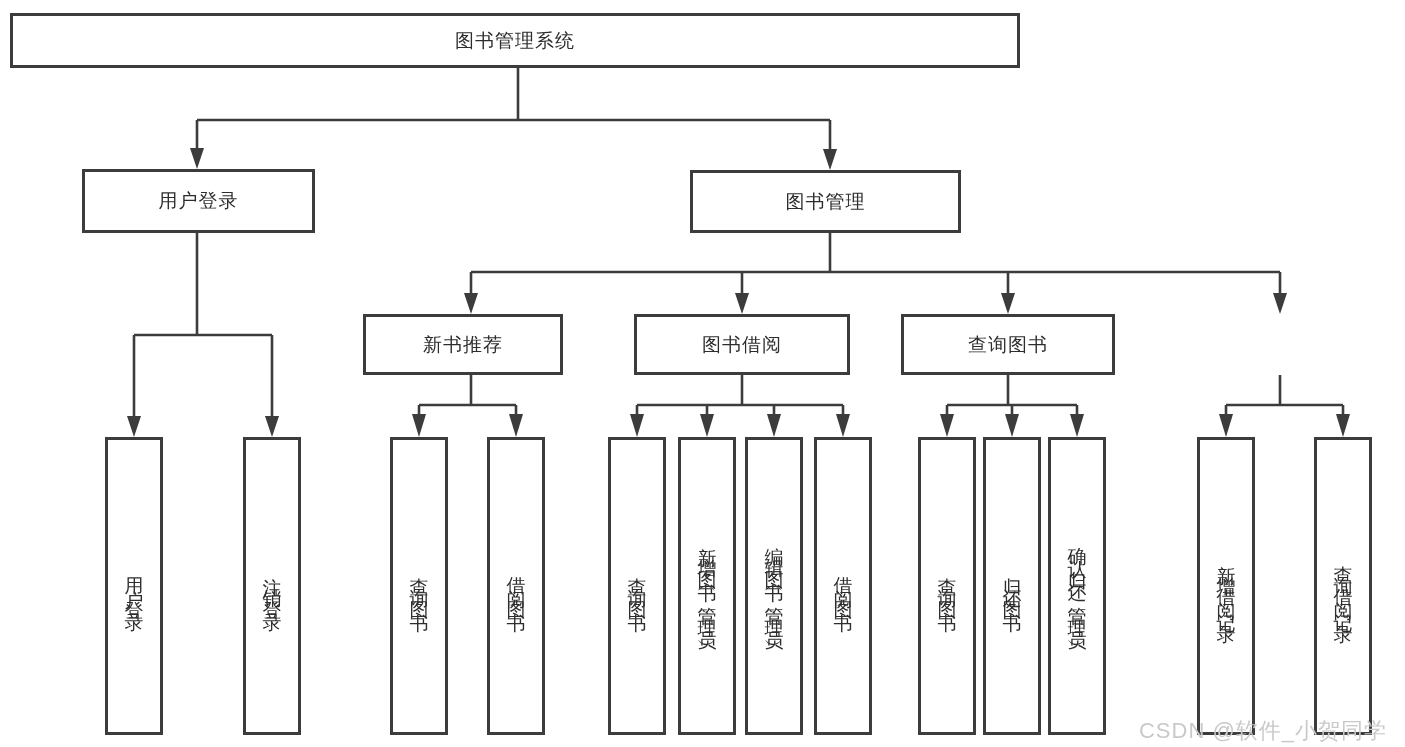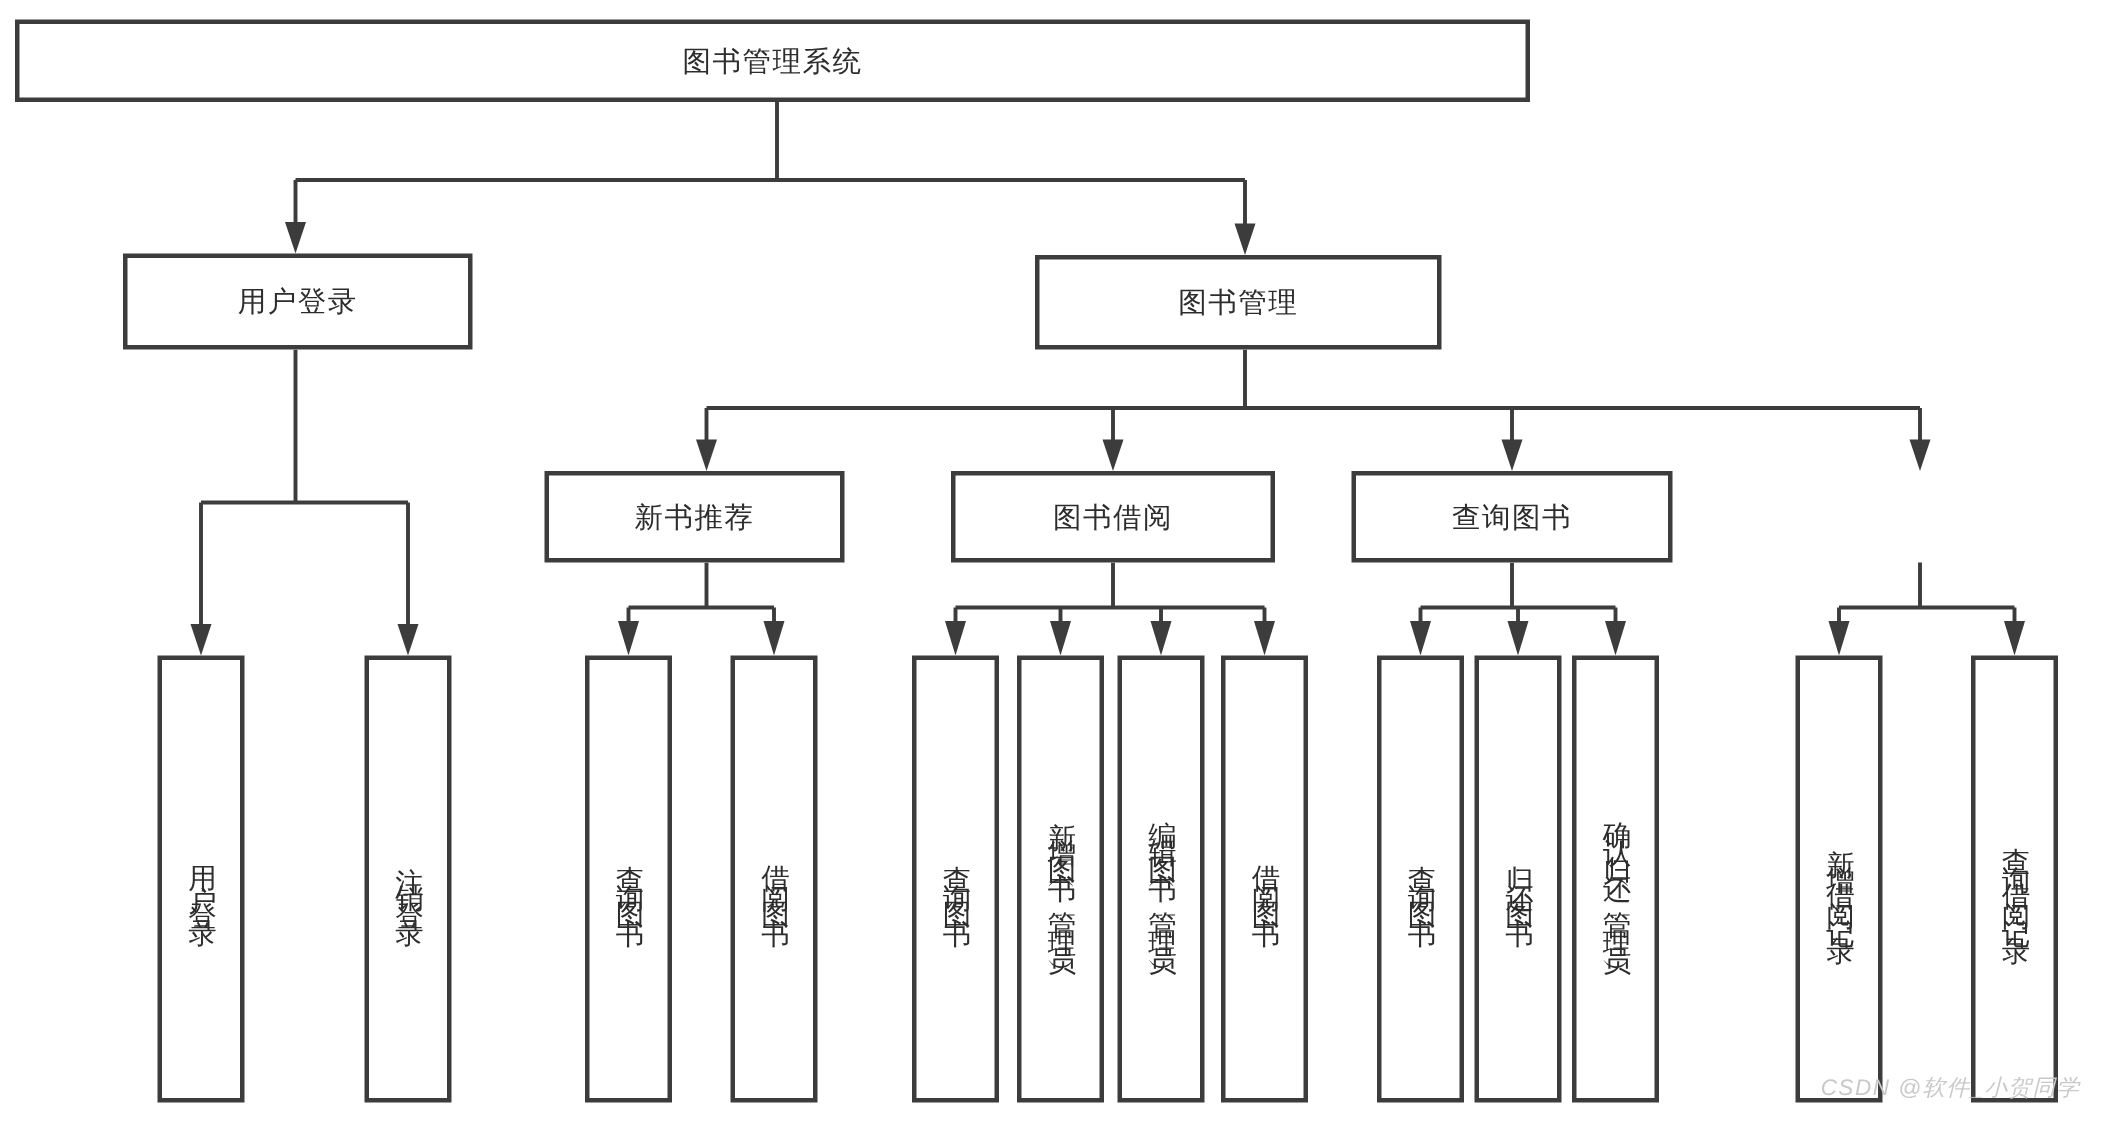--- a/index.html
+++ b/index.html
@@ -68,25 +68,24 @@
   .f05 { left: 608px; }  .f06 { left: 678px; }
   .f07 { left: 745px; }  .f08 { left: 814px; }
   .f09 { left: 918px; }  .f10 { left: 983px; }
   .f11 { left: 1048px; }
   .f12 { left: 1197px; } .f13 { left: 1314px; }
 
   .watermark {
     position: absolute;
     right: 18px;
     top: 716px;
-    font-size: 15px;
+    font-size: 22px;
     color: var(--watermark);
     letter-spacing: 1px;
     white-space: nowrap;
-    font-style: italic;
   }
 </style>
 </head>
 <body>
 
 <div class="canvas">
 
   <svg class="connectors" viewBox="0 0 1405 747" xmlns="http://www.w3.org/2000/svg" aria-hidden="true">
 
     <g>

